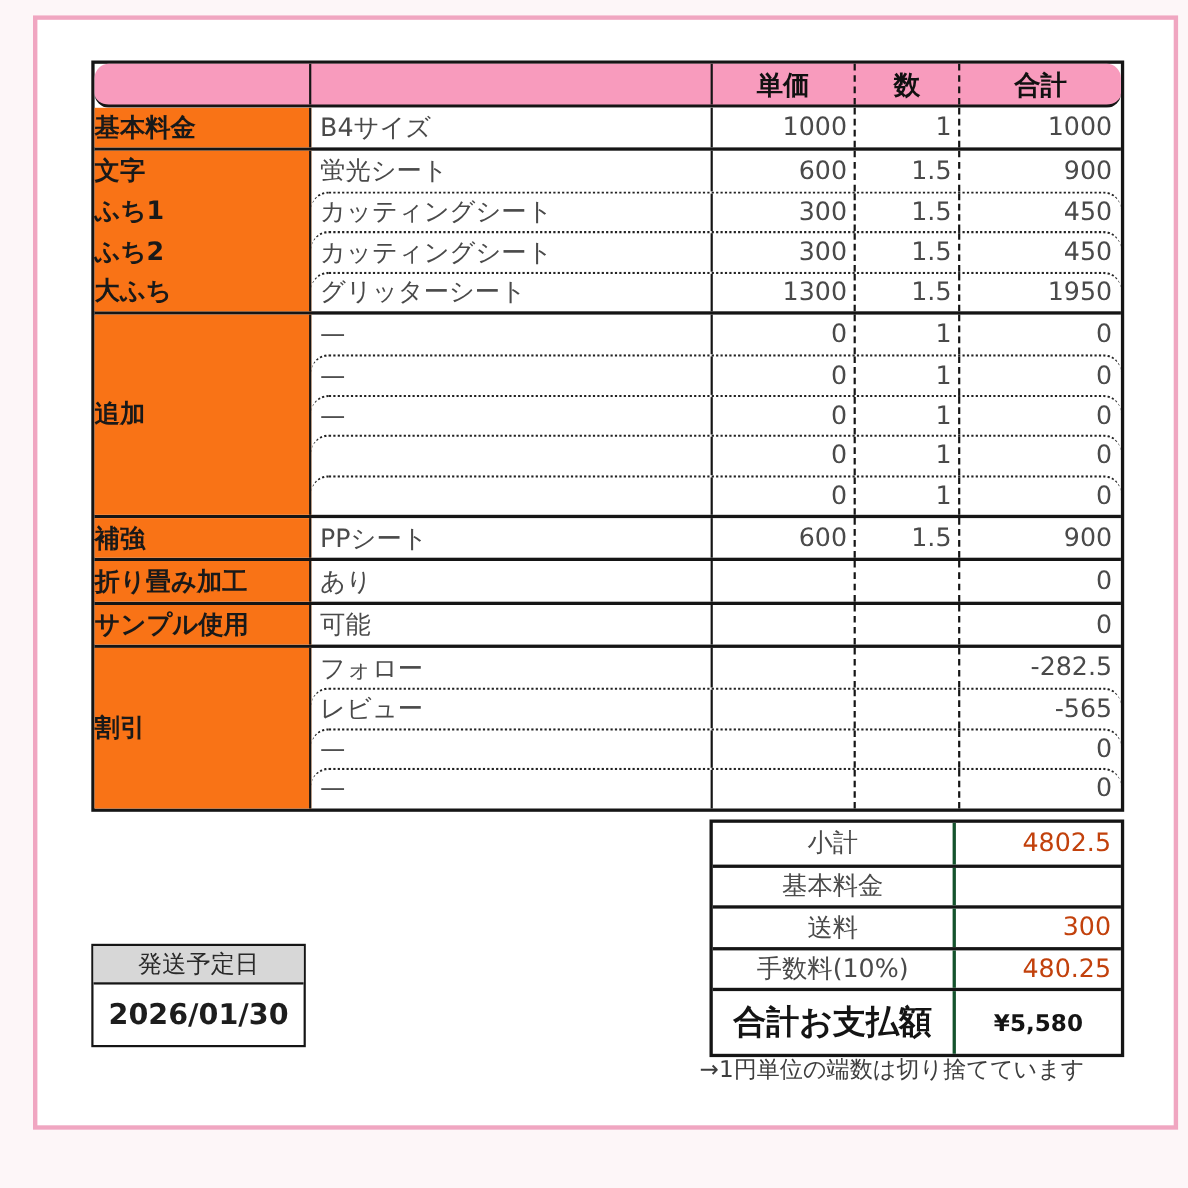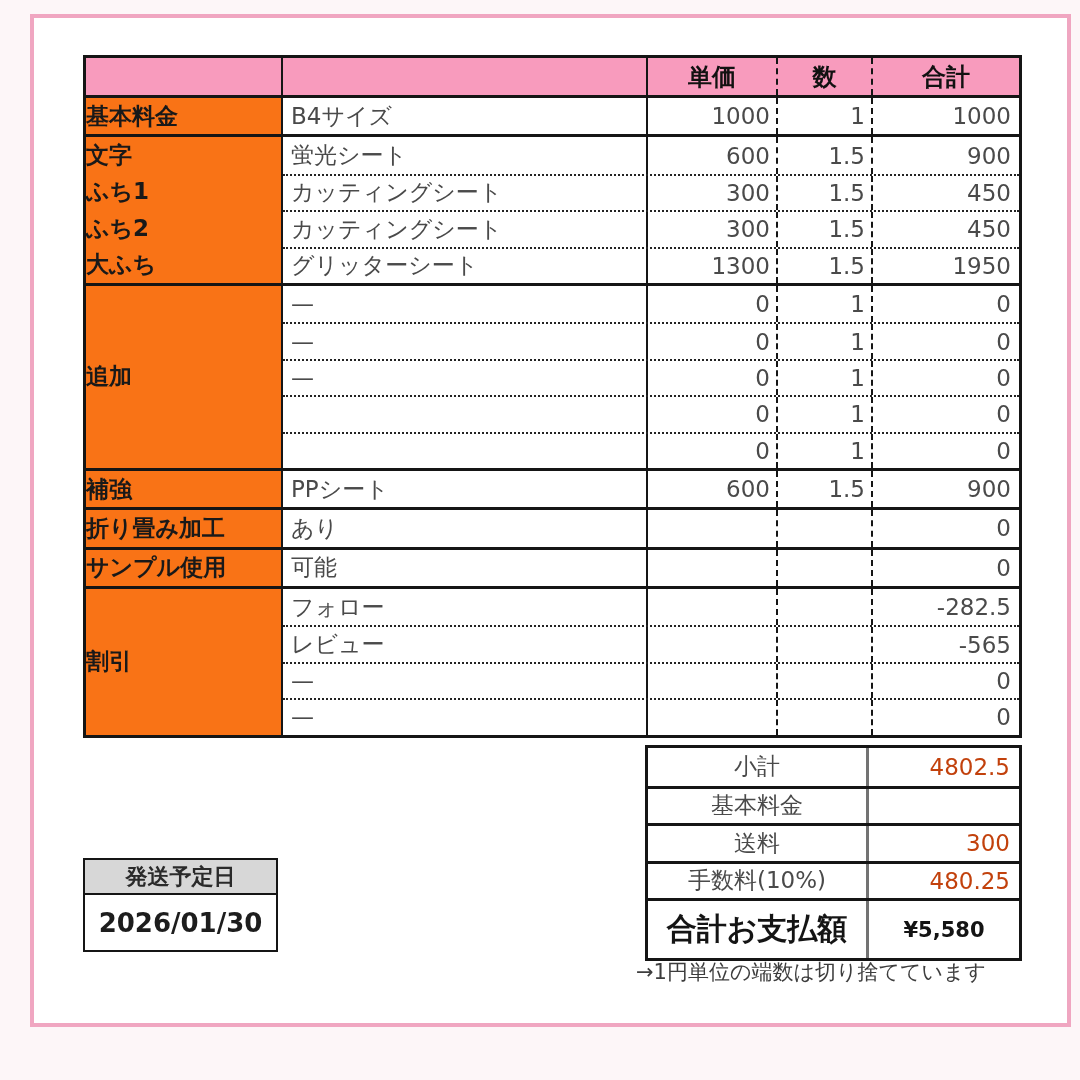--- a/index.html
+++ b/index.html
@@ -7,65 +7,65 @@
     font-family:"DejaVu Sans","Liberation Sans",sans-serif; }
   body { background:#fdf6f8; position:relative; }
 
   
   .frame { position:absolute; left:30px; top:14px; width:1041px; height:1013px;
     border:4px solid #f0a6c1; background:#ffffff; }
 
   
   .main-table { position:absolute; left:83px; top:55px; width:939px;
     border:3px solid #151515; background:#fff; }
-  .thead { display:flex; height:40px; background:#f89bbd; border-bottom:3px solid #151515; }
+  .thead { display:flex; height:40px; background:#f89bbd; border-bottom:3px solid #151515;border-radius:13px; }
   .thead .hc { display:flex; align-items:center; justify-content:center;
     font-weight:bold; font-size:24px; color:#111; }
   .h-label { width:197px; border-right:2px solid #151515; }
   .h-desc  { width:365px; border-right:2px solid #151515; }
   .h-unit  { width:130px; border-right:2px dashed #151515; }
   .h-qty   { width:95px;  border-right:2px dashed #151515; }
   .h-total { flex:1; }
 
   .group { display:flex; }
   .group + .group { border-top:3px solid #151515; }
   .glabel { width:197px; background:#f97316; border-right:2px solid #151515;
     display:flex; flex-direction:column; align-items:flex-start; justify-content:center; }
   .glabel .lbl { font-weight:bold; font-size:23px; color:#191919; text-align:center; }
   .glabel.multi .lbl { height:36.4px; display:flex; align-items:center; }
   .grows { flex:1; display:flex; flex-direction:column; }
-  .row { display:flex; height:36.4px; }
+  .row { display:flex; height:36.4px;border-radius:16px; }
   .row + .row { border-top:2px dotted #222; }
   .c { display:flex; align-items:center; font-size:23px; color:#4a4a4a; }
   .c-desc  { width:365px; border-right:2px solid #151515; padding:0 8px; justify-content:flex-start; }
   .c-unit  { width:130px; border-right:2px dashed #151515; justify-content:flex-end; padding-right:6px; }
   .c-qty   { width:95px;  border-right:2px dashed #151515; justify-content:flex-end; padding-right:6px; }
   .c-total { flex:1; justify-content:flex-end; padding-right:8px; }
 
   
   .summary { position:absolute; left:645px; top:745px; width:377px;
     border:3px solid #151515; background:#fff; }
   .srow { display:flex; height:37.5px; }
   .srow + .srow { border-top:3px solid #151515; }
-  .sl { width:221px; border-right:3px solid #737373; display:flex; align-items:center;
+  .sl { width:221px; border-right:3px solid #14532d; display:flex; align-items:center;
     justify-content:center; font-size:23px; color:#4a4a4a; }
   .sv { flex:1; display:flex; align-items:center; justify-content:flex-end;
     padding-right:9px; font-size:23px; color:#c2410c; }
   .srow.total { height:60px; }
   .srow.total .sl { font-weight:bold; font-size:30px; color:#141414; }
   .srow.total .sv { font-weight:bold; font-size:21px; color:#141414;
     justify-content:center; padding-right:0; }
   .note { position:absolute; left:636px; top:958px; width:388px; 
     font-size:21px; color:#3d3d3d; }
 
   
   .ship { position:absolute; left:83px; top:858px; width:195px;
     border:2px solid #151515; background:#fff; }
   .ship-h { height:35px; background:#d7d7d7; border-bottom:2px solid #151515;
-    display:flex; align-items:center; justify-content:center; font-size:22px; color:#2a2a2a;font-weight:bold; }
+    display:flex; align-items:center; justify-content:center; font-size:22px; color:#2a2a2a; }
   .ship-d { height:55px; display:flex; align-items:center; justify-content:center;
     font-weight:bold; font-size:26px; color:#1d1d1d; }
 </style>
 </head>
 <body>
 
 <div class="frame"></div>
 
 <div class="main-table">
   <div class="thead">

